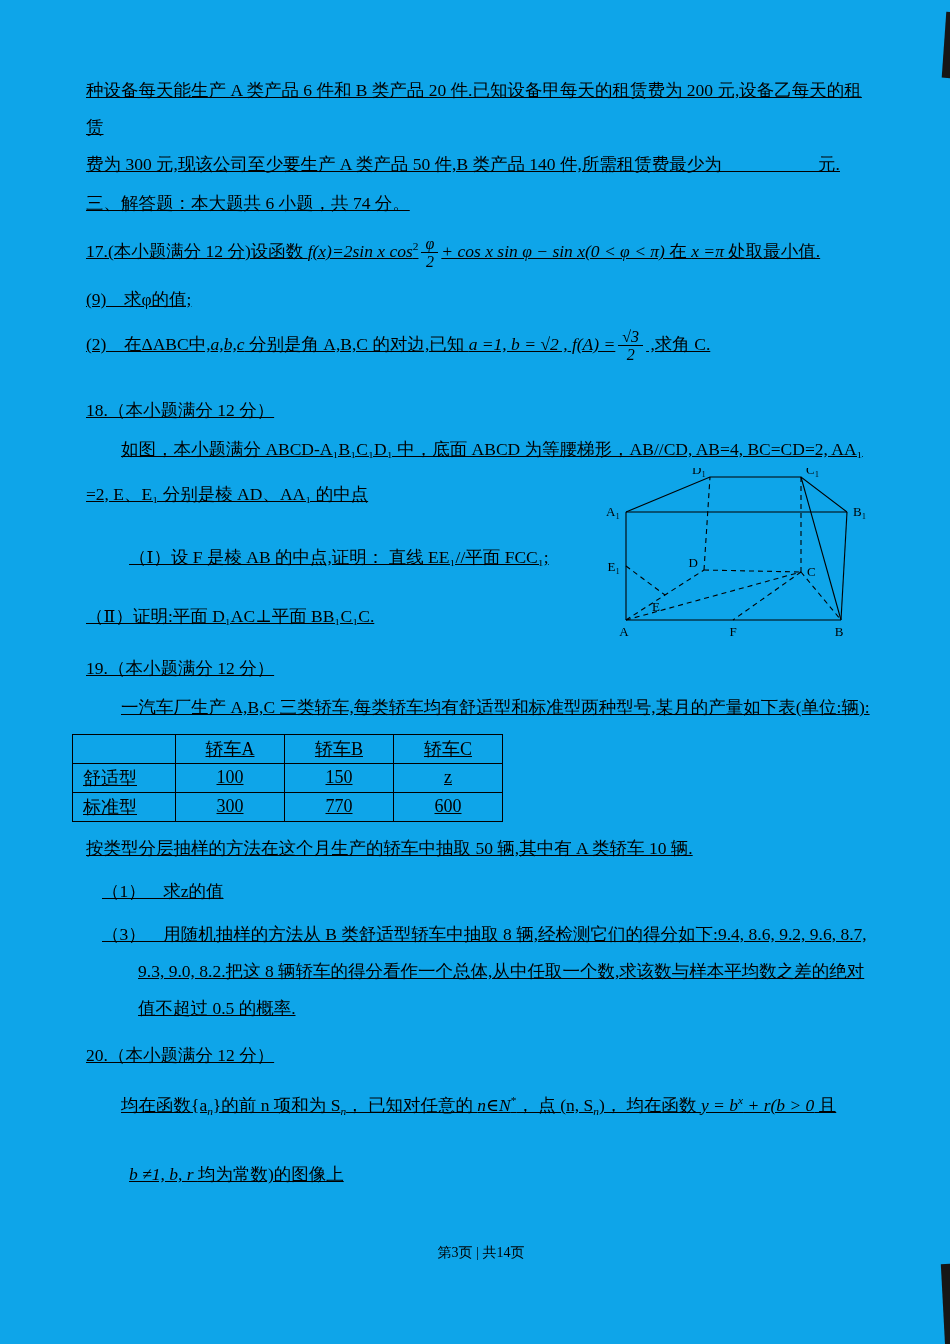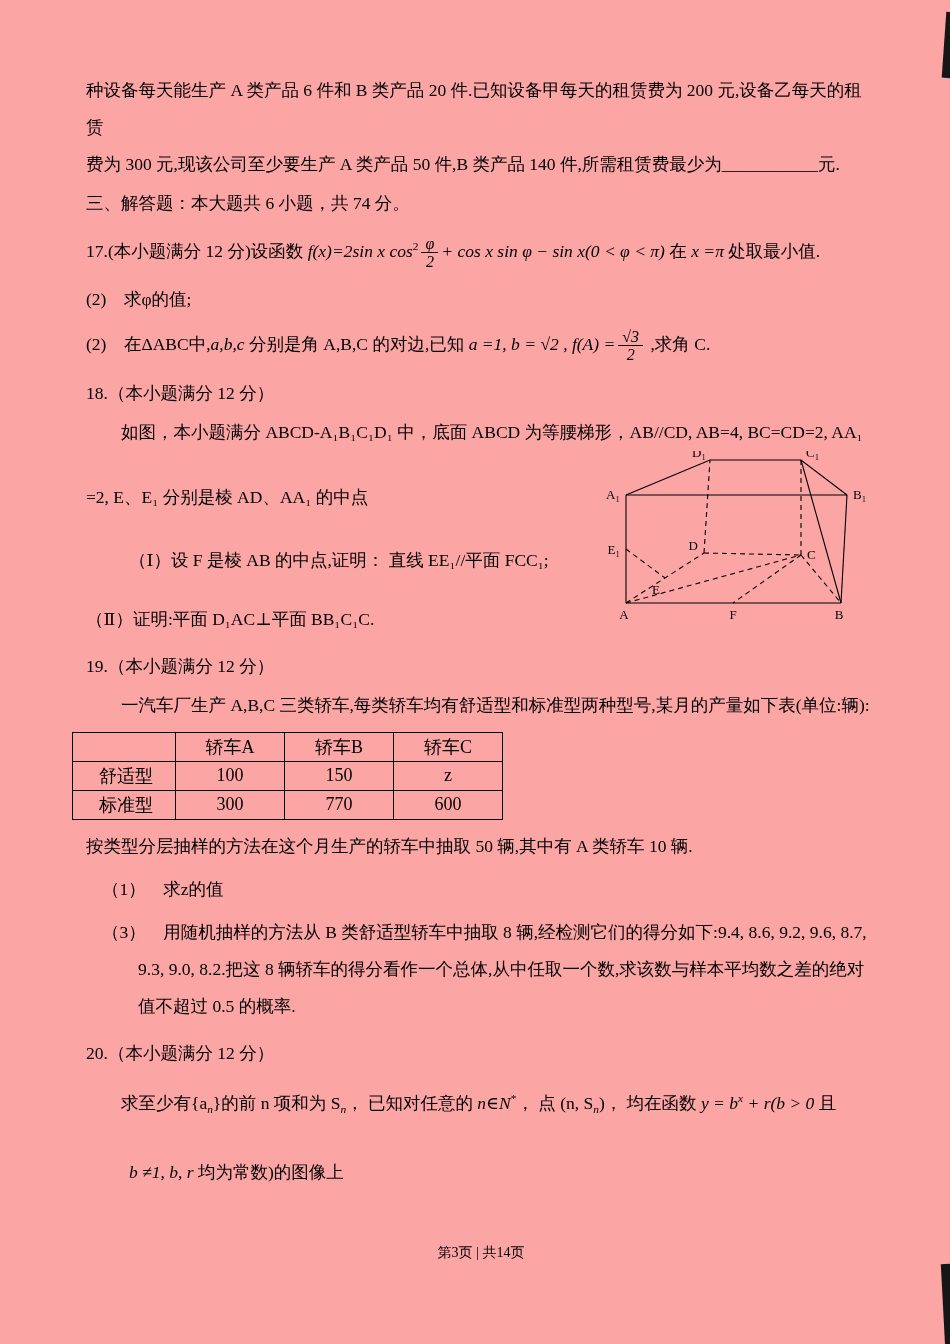--- a/index.html
+++ b/index.html
@@ -1,44 +1,44 @@
 <!DOCTYPE html>
 <html><head>
 <meta charset="utf-8">
 <style>
   html,body { margin:0; padding:0; background:#e8e8e8; }
   .page {
     position:relative; width:950px; height:1344px; margin:0 auto;
-    background:#fca5a5; overflow:hidden;
-    font-family:"Liberation Serif","DejaVu Serif",serif; color:#000;
+    background:#0ea5e9; overflow:hidden;
+    font-family:"Liberation Serif","DejaVu Serif",serif; color:#000;text-decoration:underline;
   }
   .content { padding:72px 76px 0 86px; }
   p { margin:0; font-size:17.5px; line-height:37px; }
   .math { font-family:"Liberation Serif","DejaVu Serif",serif; font-style:italic; }
   sup { font-size:0.65em; }
   sub { font-size:0.65em; }
   .frac { display:inline-block; text-align:center; vertical-align:middle; line-height:1.1;
           font-family:"Liberation Serif","DejaVu Serif",serif; font-style:italic; margin:0 3px; font-size:16px; }
   .frac .num { display:block; border-bottom:1.3px solid #000; padding:0 4px; }
   .frac .den { display:block; }
   .mt2{margin-top:2px;} .mt6{margin-top:6px;} .mt8{margin-top:8px;}
-  .mt10{margin-top:10px;} .mt12{margin-top:28px;} .mt14{margin-top:11px;}
+  .mt10{margin-top:10px;} .mt12{margin-top:8px;} .mt14{margin-top:28px;}
   .mt22{margin-top:22px;} .mt26{margin-top:26px;margin-left:43px;}
   .indent { text-indent:2em; }
   .hang { padding-left:52px; text-indent:-36px; }
   .q18-wrap { overflow:hidden; }
   .q18-wrap::after { content:""; display:block; clear:both; }
   .figure { float:right; width:272px; height:176px; margin:-4px 6px 0 10px; }
   .figure text { font-size:13px; font-family:"Liberation Serif","DejaVu Serif",serif; fill:#000; }
   .figure line, .figure polyline { stroke:#000; stroke-width:1.1; fill:none; }
   .dashed { stroke-dasharray:5 4; }
   table.prod { border-collapse:collapse; margin:8px 0 8px -14px; font-size:18px; }
   table.prod th, table.prod td { border:1px solid #000; width:96px; height:26px;
     text-align:center; padding:1px 6px; font-weight:normal; }
-  table.prod td.rowlabel, table.prod th.rowlabel { width:86px; text-align:center; padding-left:10px; }
+  table.prod td.rowlabel, table.prod th.rowlabel { width:86px; text-align:left; padding-left:10px; }
   .footer { position:absolute; left:12px; right:0; top:1244px; text-align:center; font-size:14px; }
   .edge-mark { position:absolute; background:#161616; z-index:5; }
   .edge-mark.top { right:-3px; top:12px; width:9px; height:66px; transform:rotate(4deg); }
   .edge-mark.bottom { right:-3px; bottom:-4px; width:10px; height:84px; transform:rotate(-3deg); }
 </style>
 </head>
 <body>
 
 <div class="page">
   <div class="edge-mark top"></div>
@@ -50,21 +50,21 @@
       <span>种设备每天能生产 A 类产品 6 件和 B 类产品 20 件.已知设备甲每天的租赁费为 200 元,设备乙每天的租赁</span><br>
       <span>费为 300 元,现该公司至少要生产 A 类产品 50 件,B 类产品 140 件,所需租赁费最少为___________元.</span>
     </p>
 
     <p class="mt2">三、解答题：本大题共 6 小题，共 74 分。</p>
 
     <p class="mt6">
       <span>17.(本小题满分 12 分)设函数 </span><span class="math">f(x)=2sin x cos</span><sup>2</sup><span class="frac"><span class="num">φ</span><span class="den">2</span></span><span class="math">+ cos x sin φ − sin x(0 &lt; φ &lt; π)</span><span> 在 </span><span class="math">x =π</span><span> 处取最小值.</span>
     </p>
 
-    <p class="mt10">(2)　求φ的值;</p>
+    <p class="mt10">(9)　求φ的值;</p>
 
     <p class="mt8">
       <span>(2)　在ΔABC中,</span><span class="math">a,b,c</span><span> 分别是角 A,B,C 的对边,已知 </span><span class="math">a =1, b = √2 ,</span><span class="math"> f(A) =</span><span class="frac"><span class="num">√3</span><span class="den">2</span></span><span> ,求角 C.</span>
     </p>
 
     <p class="mt14">18.（本小题满分 12 分）</p>
     <p class="mt2 indent">如图，本小题满分 ABCD-A₁B₁C₁D₁ 中，底面 ABCD 为等腰梯形，AB//CD, AB=4, BC=CD=2, AA₁</p>
 
     <div class="q18-wrap">
       <svg class="figure" viewBox="0 0 272 176" aria-hidden="true">
@@ -128,21 +128,21 @@
     </tbody>
       </table>
 
     <p>按类型分层抽样的方法在这个月生产的轿车中抽取 50 辆,其中有 A 类轿车 10 辆.</p>
     <p class="mt6 hang">（1）　求z的值</p>
     <p class="mt6 hang">（3）　用随机抽样的方法从 B 类舒适型轿车中抽取 8 辆,经检测它们的得分如下:9.4, 8.6, 9.2, 9.6, 8.7, 9.3, 9.0, 8.2.把这 8 辆轿车的得分看作一个总体,从中任取一个数,求该数与样本平均数之差的绝对值不超过 0.5 的概率.</p>
 
     <p class="mt10">20.（本小题满分 12 分）</p>
 
     <p class="mt8 indent">
-      <span>求至少有{a</span><sub class="math">n</sub><span>}的前 n 项和为 S</span><sub class="math">n</sub><span>， 已知对任意的 </span><span class="math">n∈N</span><sup>*</sup><span>， 点 (n, S</span><sub class="math">n</sub><span>)， 均在函数 </span><span class="math">y = b</span><sup class="math">x</sup><span class="math"> + r(b &gt; 0</span><span> 且</span>
+      <span>均在函数{a</span><sub class="math">n</sub><span>}的前 n 项和为 S</span><sub class="math">n</sub><span>， 已知对任意的 </span><span class="math">n∈N</span><sup>*</sup><span>， 点 (n, S</span><sub class="math">n</sub><span>)， 均在函数 </span><span class="math">y = b</span><sup class="math">x</sup><span class="math"> + r(b &gt; 0</span><span> 且</span>
     </p>
 
     <p class="mt26">
       <span class="math">b ≠1, b, r </span><span>均为常数)的图像上</span>
     </p>
 
 
   </div>
 
   <div class="footer">

